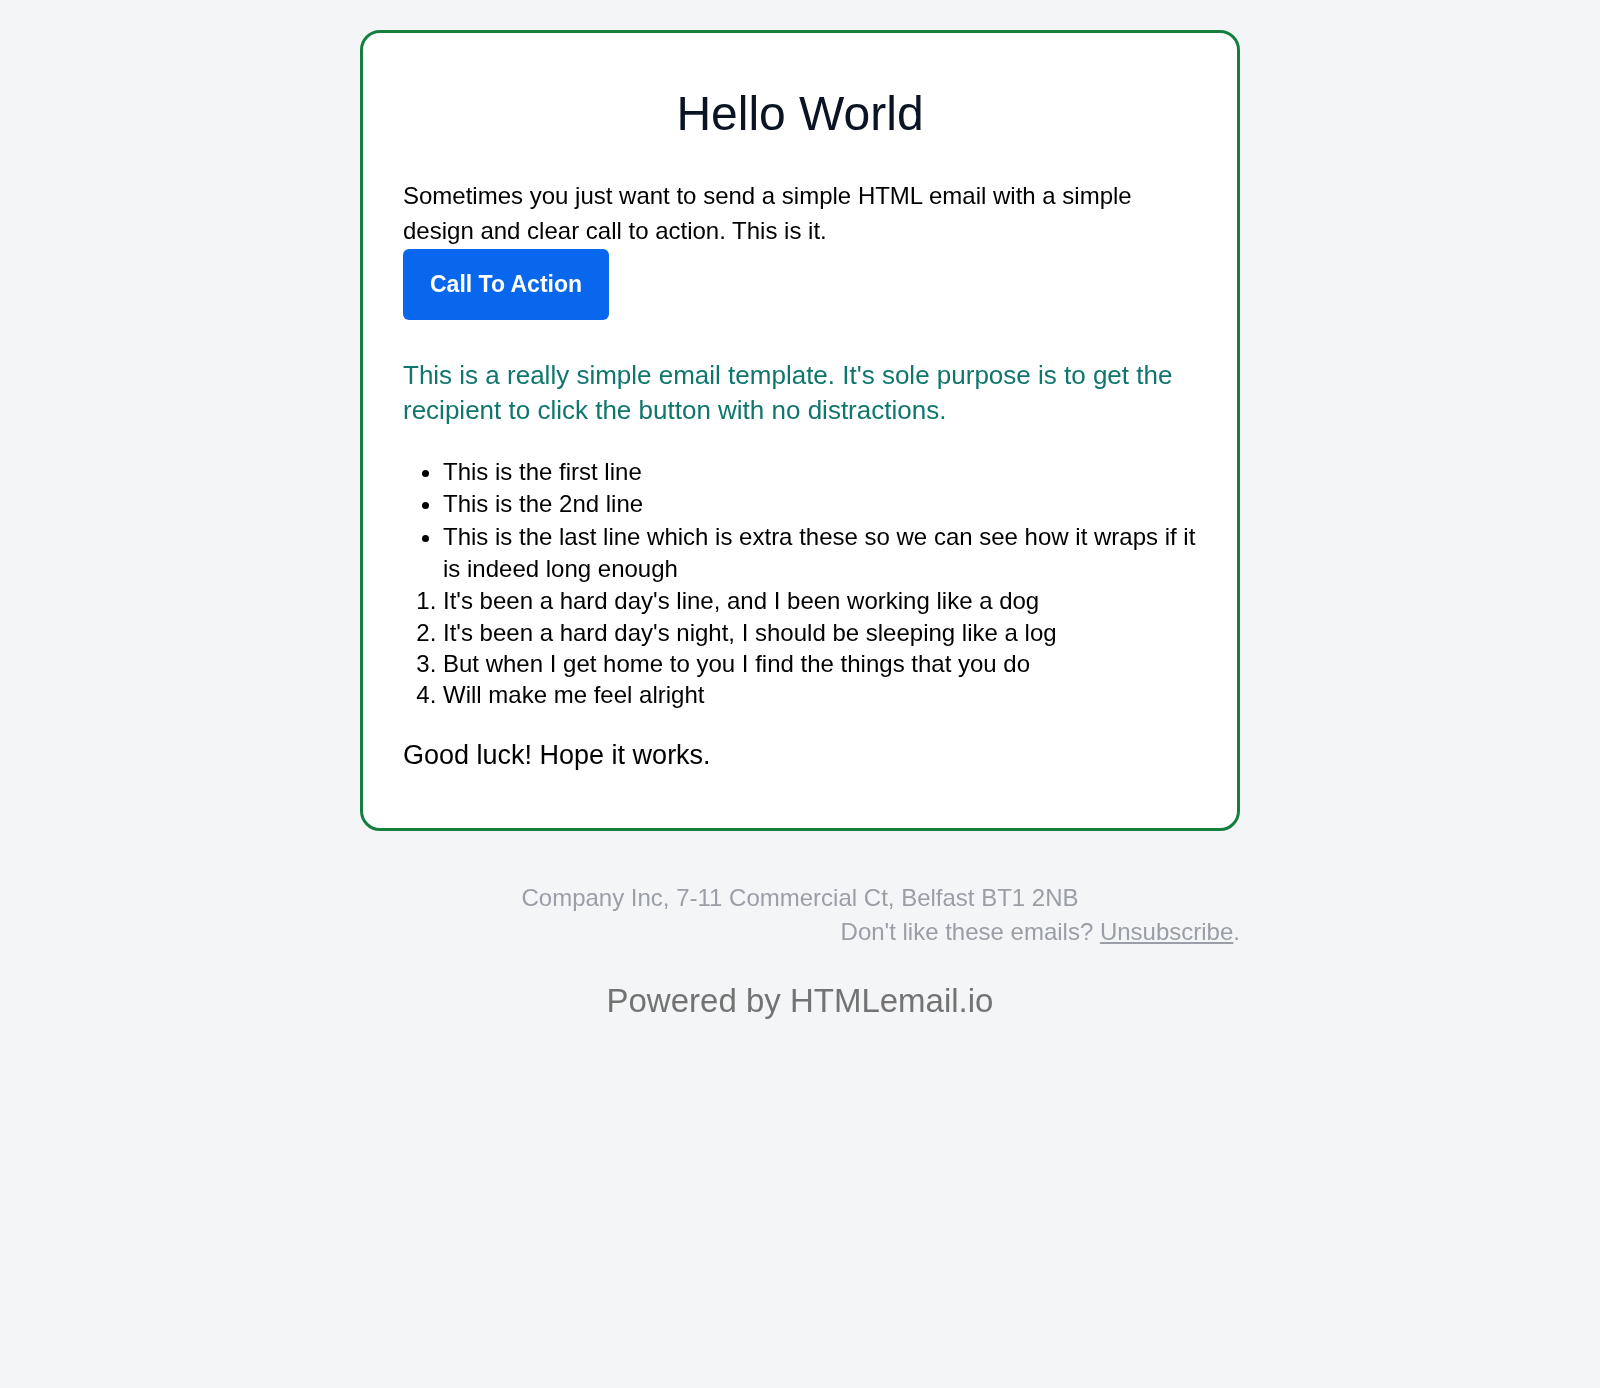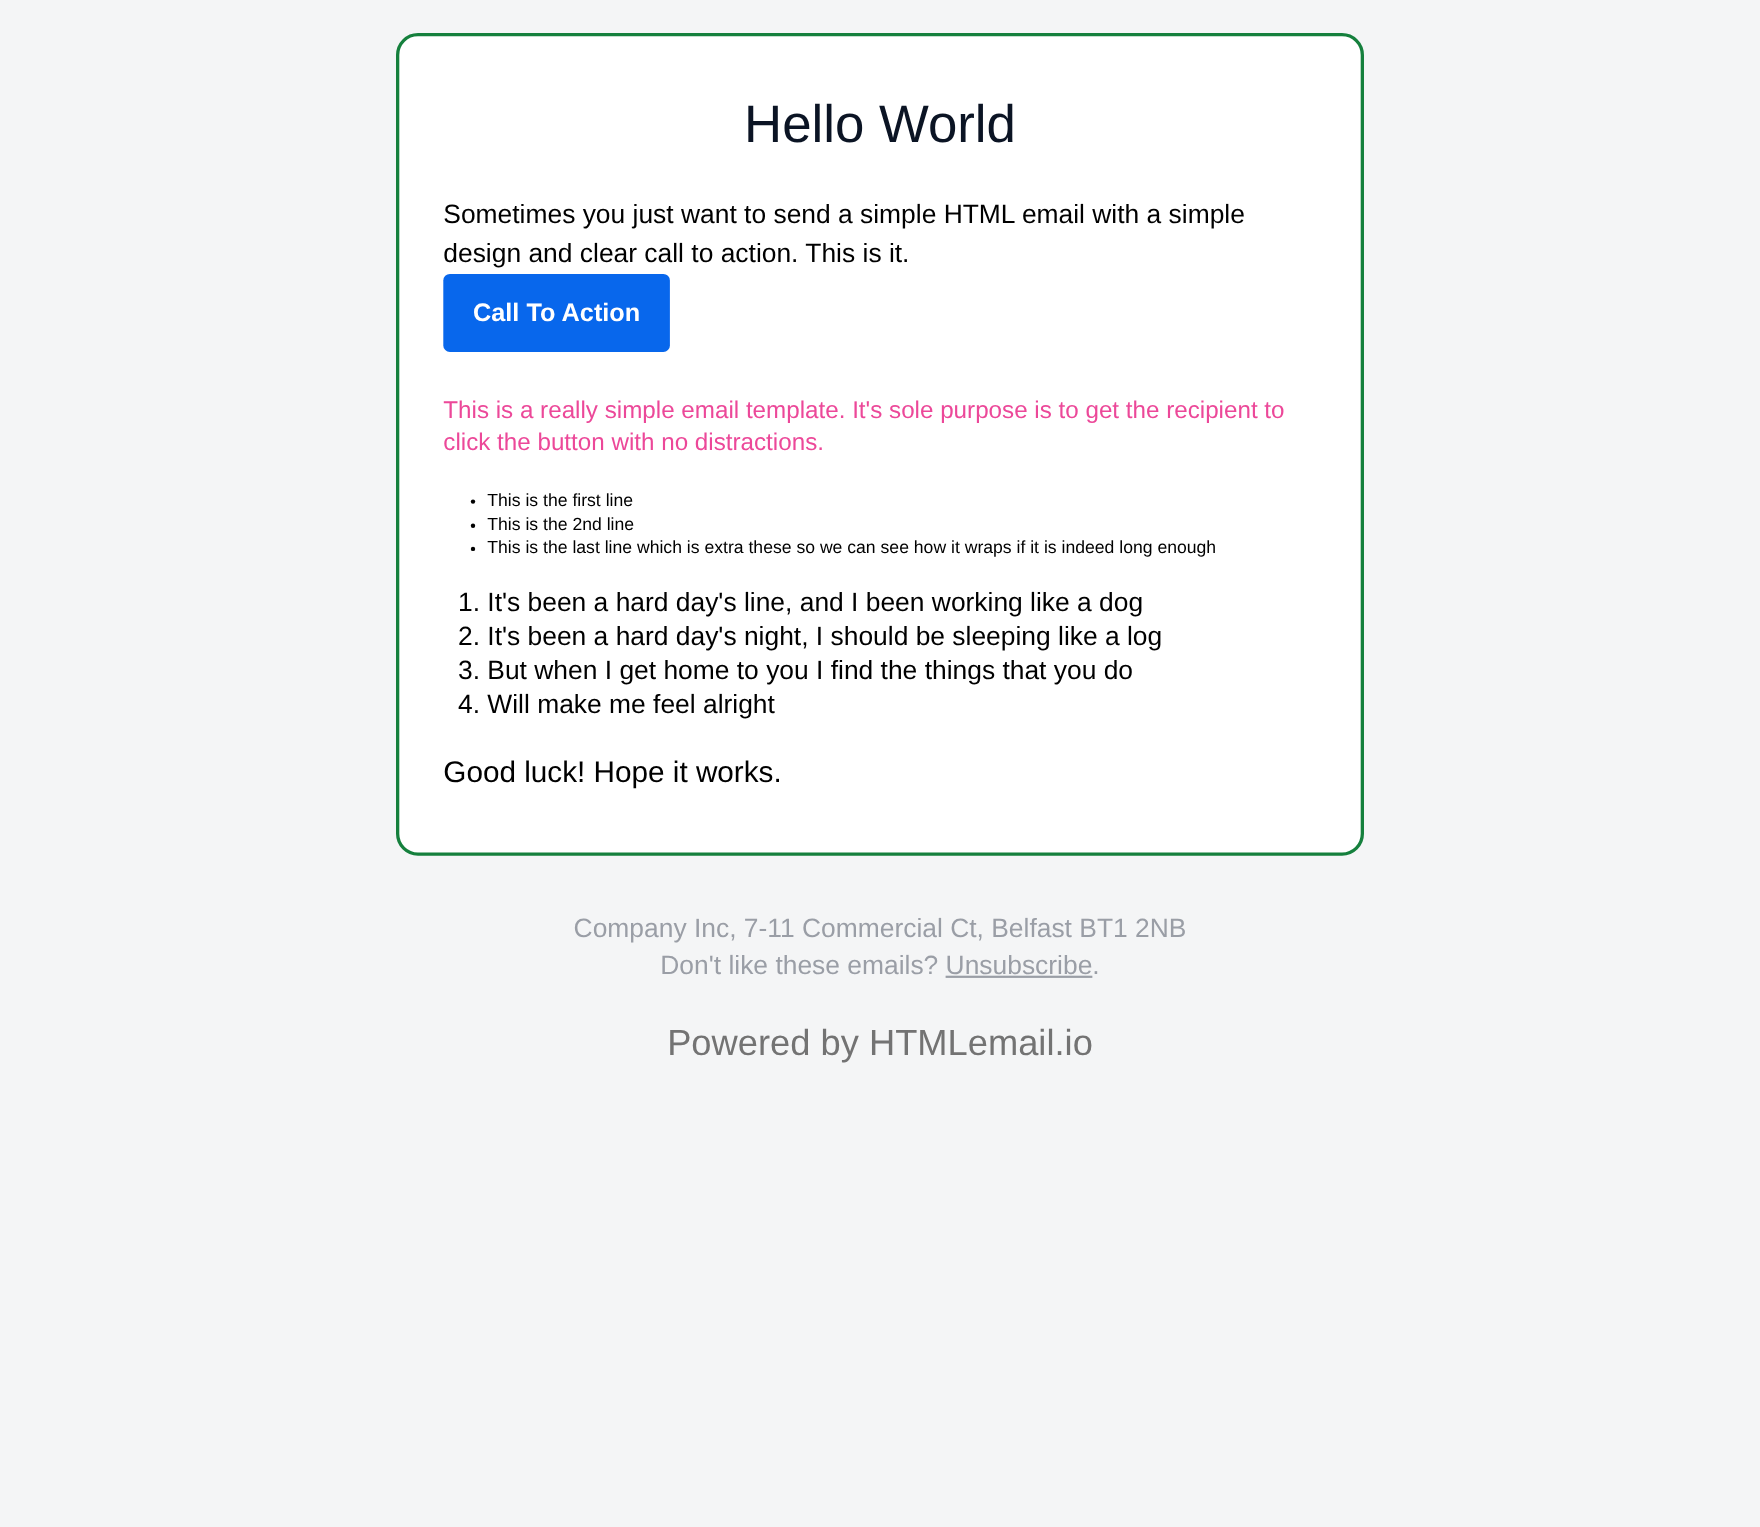--- a/index.html
+++ b/index.html
@@ -41,32 +41,31 @@
       color: #ffffff;
       border: none;
       border-radius: 6px;
       padding: 22px 27px;
       font-size: 23px;
       font-weight: 700;
       cursor: pointer;
       margin-bottom: 38px;
     }
     .body-text {
-      font-size: 22px;
+      font-size: 26px;
       line-height: 1.35;
-      color: #ec4899;
+      color: #0f766e;
       margin-bottom: 28px;
     }
     .bullet-list {
       list-style-type: disc;
       padding-left: 40px;
-      font-size: 16px;
+      font-size: 24px;
       line-height: 1.35;
       color: #000000;
-      margin-bottom: 22px;
     }
     .bullet-list li {
       margin-bottom: 0px;
     }
     .ordered-list {
       list-style-type: decimal;
       padding-left: 40px;
       font-size: 24px;
       line-height: 1.3;
       color: #000000;
@@ -90,20 +89,21 @@
       font-size: 24px;
       line-height: 1.4;
       color: #9a9ea6;
     }
     .footer-address {
       display: block;
     }
     .footer-unsub-line {
       display: block;
       margin-bottom: 30px;
+      text-align: right;
     }
     .unsubscribe-link {
       color: #9a9ea6;
       text-decoration: underline;
       cursor: pointer;
     }
     .powered-by {
       font-size: 33px;
       color: #737373;
       cursor: pointer;

